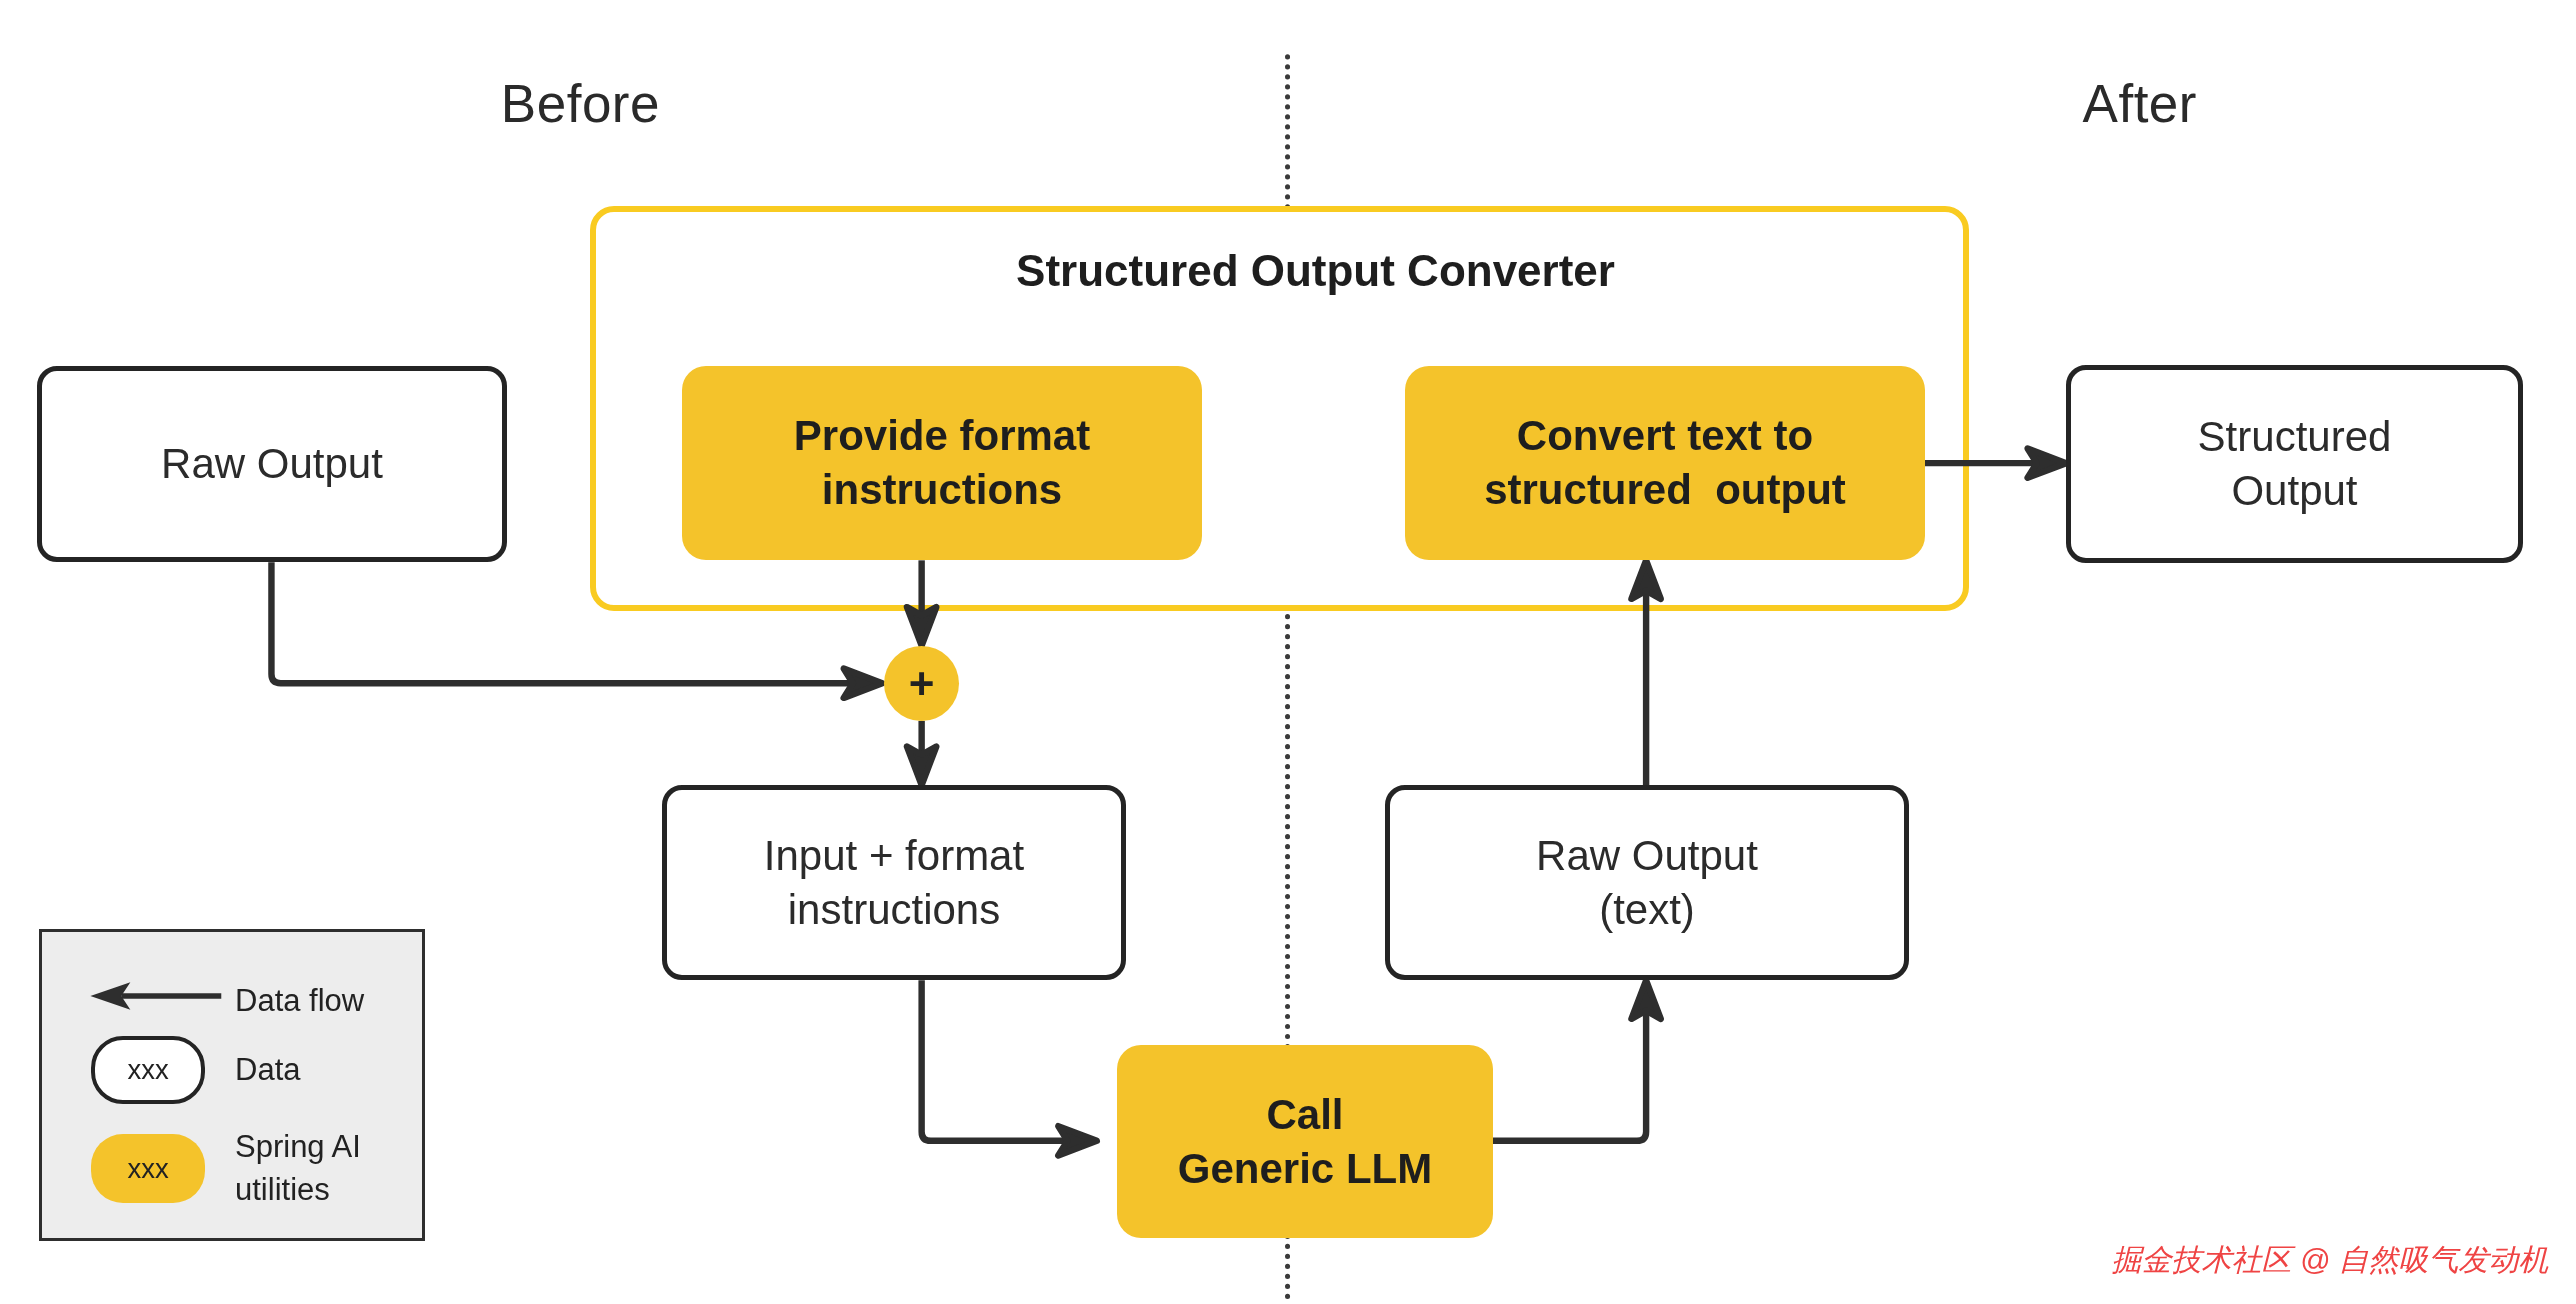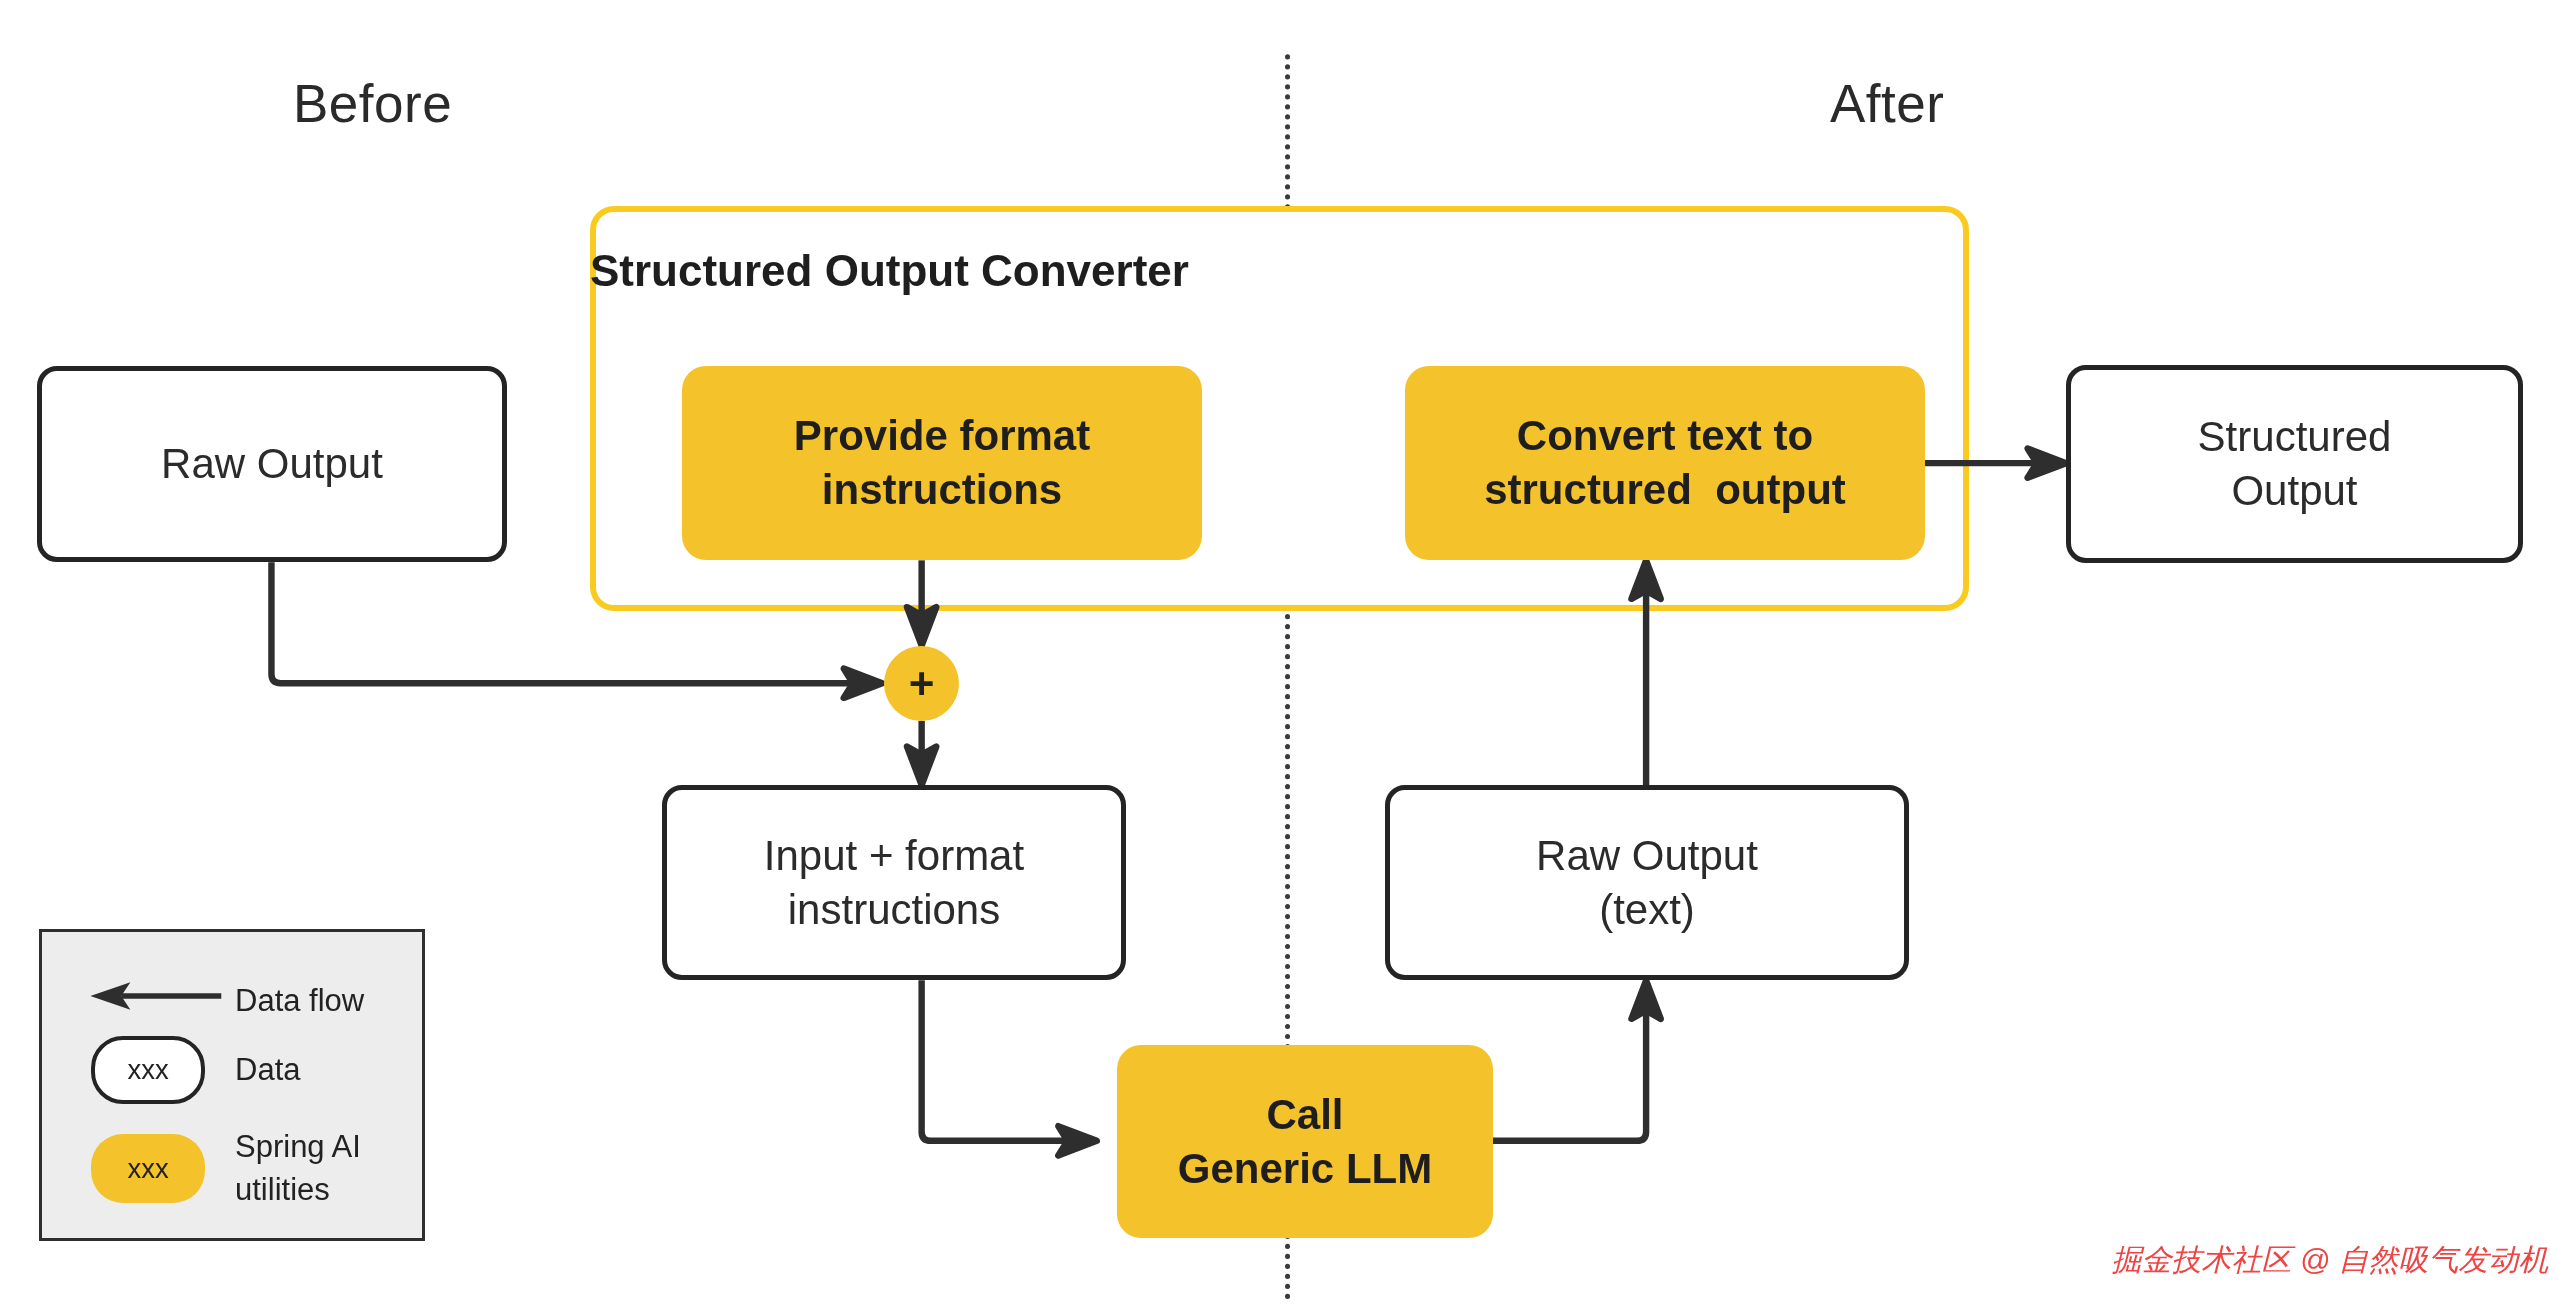--- a/index.html
+++ b/index.html
@@ -4,33 +4,33 @@
 <style>
   html,body{margin:0;padding:0;background:#ffffff;}
   body{
     width:2576px;height:1305px;position:relative;overflow:hidden;
     font-family:"Liberation Sans","DejaVu Sans",sans-serif;color:#2b2b2b;
   }
   svg{position:absolute;left:0;top:0;pointer-events:none;}
 
   
   .section-label{
-    position:absolute;top:73px;width:367px;text-align:left;
+    position:absolute;top:73px;width:367px;text-align:right;
     font-size:53px;color:#2a2a2a;letter-spacing:0.5px;
   }
 
   
   .converter{
     position:absolute;left:590px;top:206px;width:1379px;height:405px;
     background:#ffffff;border:6.4px solid #F9CB21;border-radius:24px;
     box-sizing:border-box;z-index:2;
   }
   .converter-title{
-    position:absolute;left:590px;top:246px;width:1379px;
-    font-size:44px;font-weight:bold;color:#1e1e1e;z-index:3;
+    position:absolute;left:590px;top:246px;width:1379px;text-align:center;
+    font-size:44px;font-weight:bold;color:#1e1e1e;z-index:3;padding-left:36px;
   }
 
   
   .node{
     position:absolute;box-sizing:border-box;display:flex;align-items:center;justify-content:center;
     text-align:center;z-index:5;
   }
   .node-label{white-space:pre-wrap;line-height:1.28;}
   .data-node{
     background:#ffffff;border:5.5px solid #242424;border-radius:20px;

